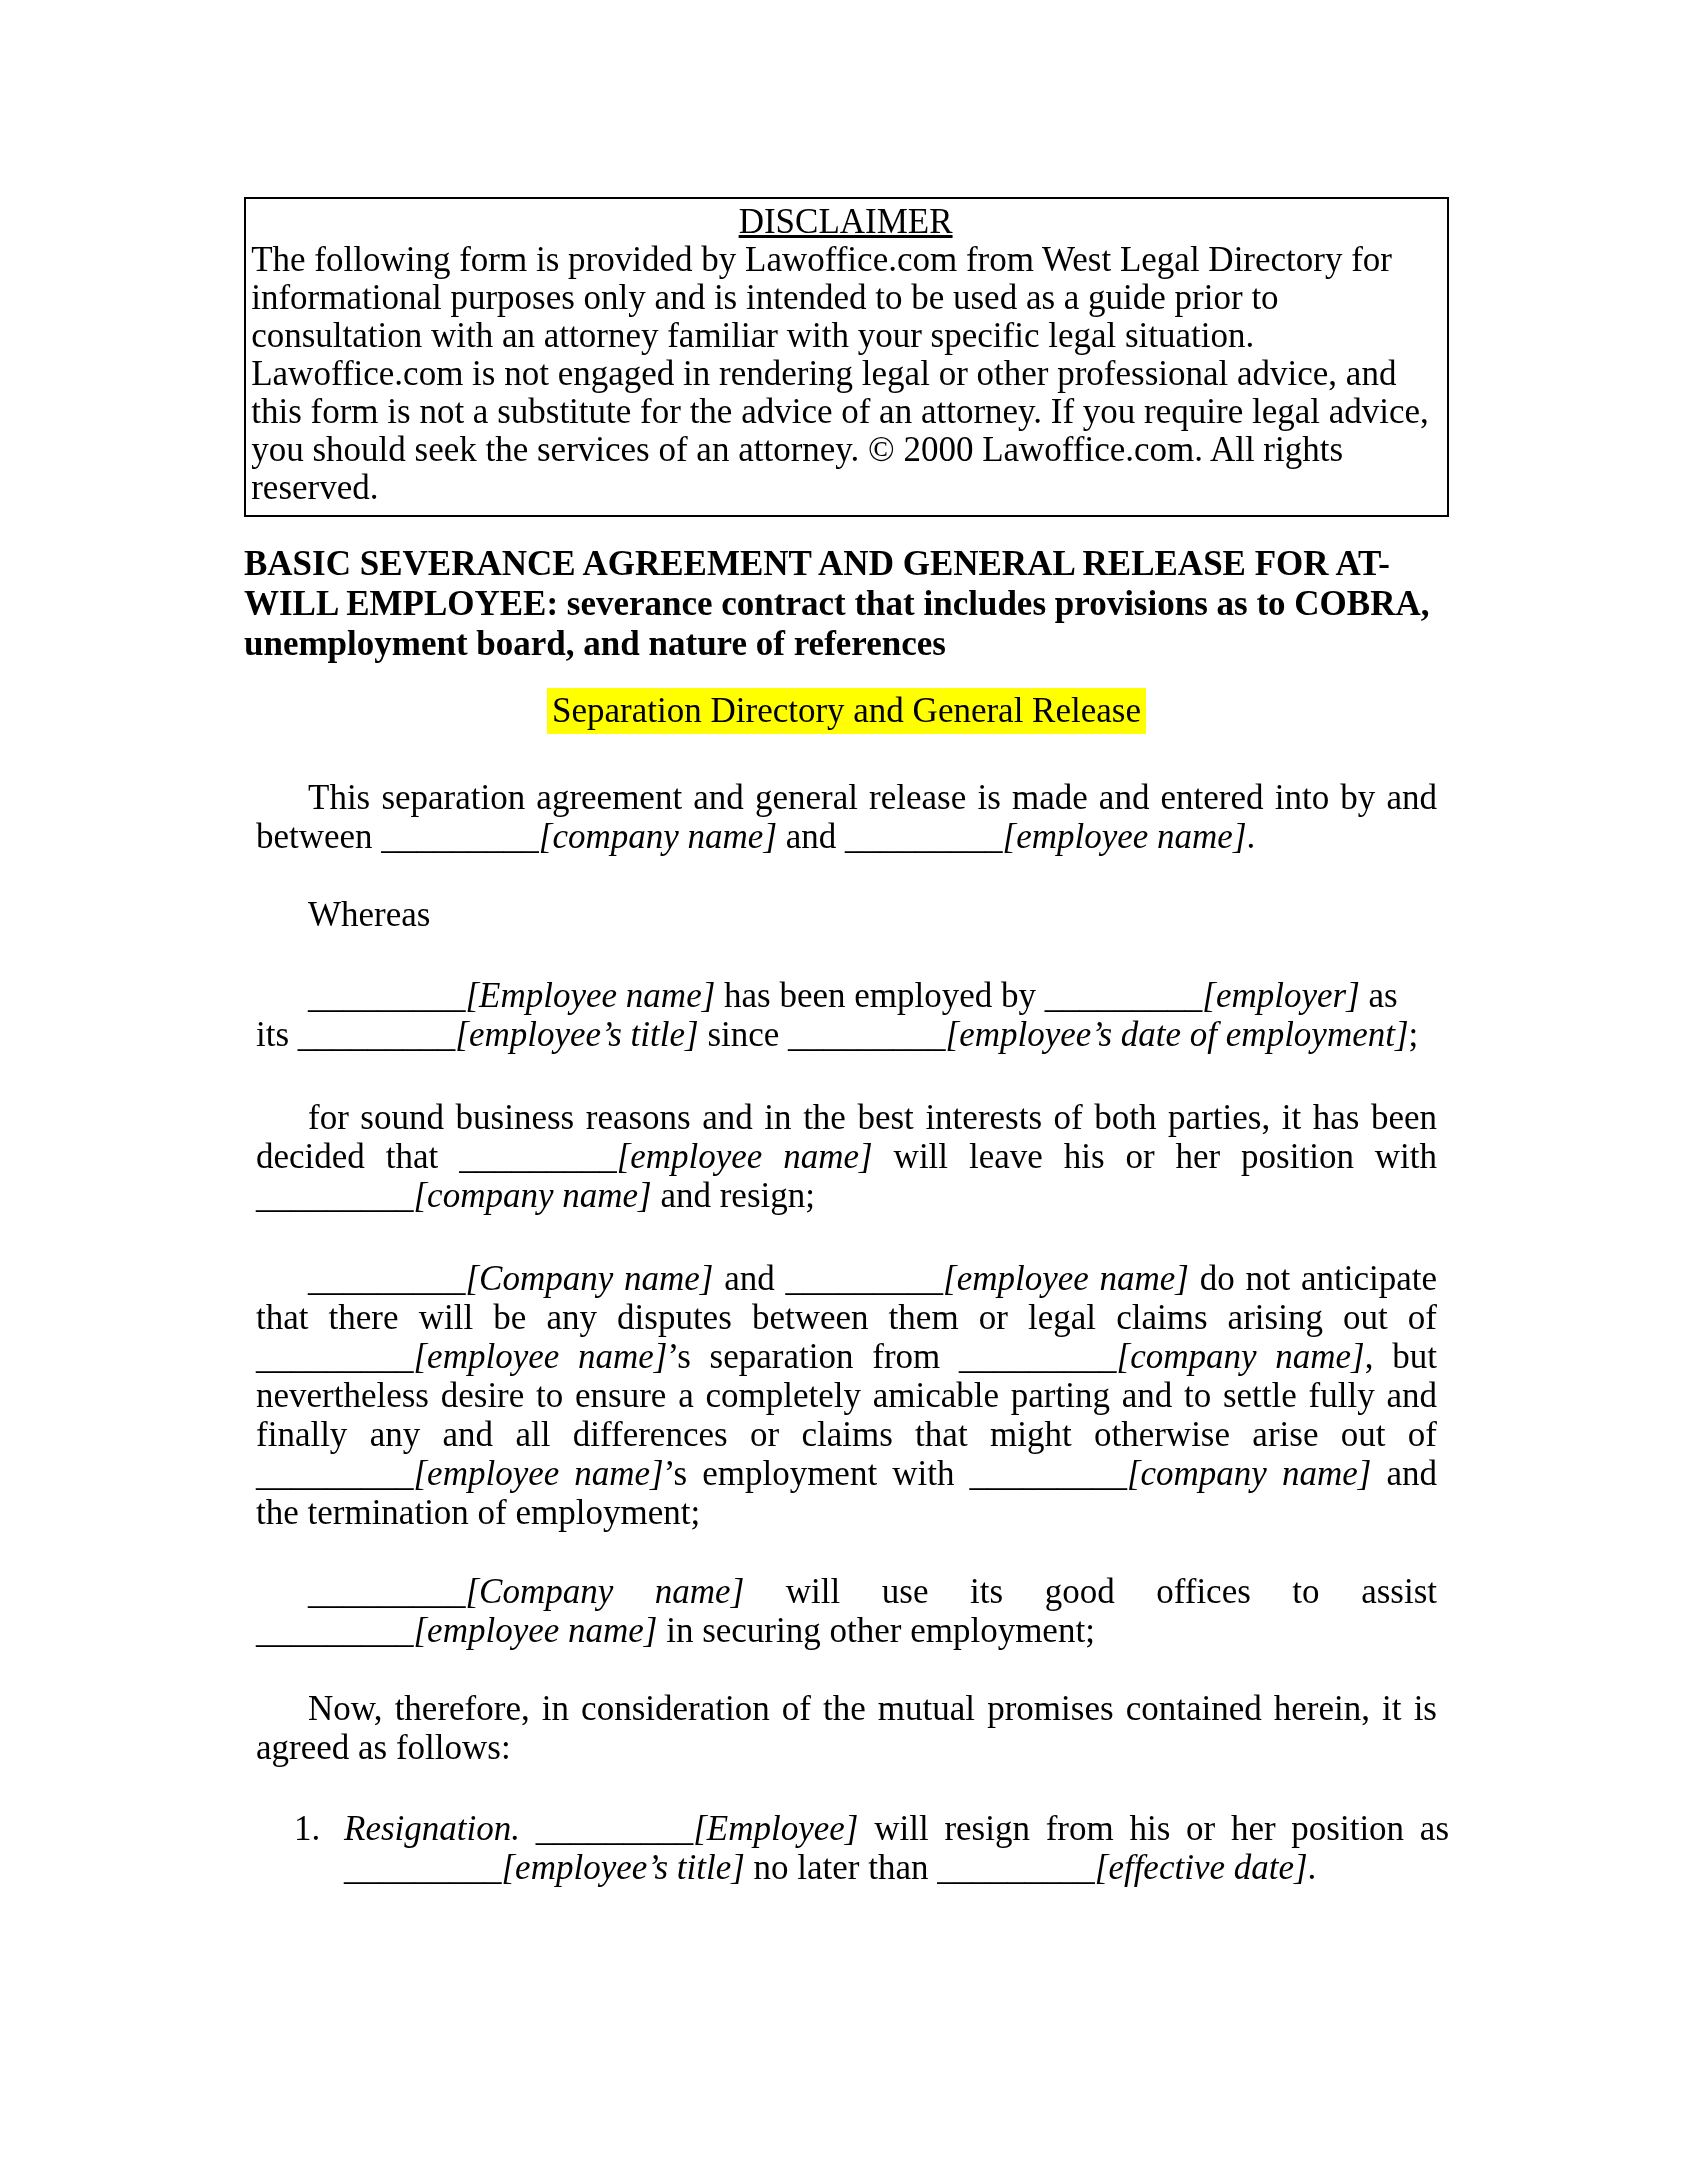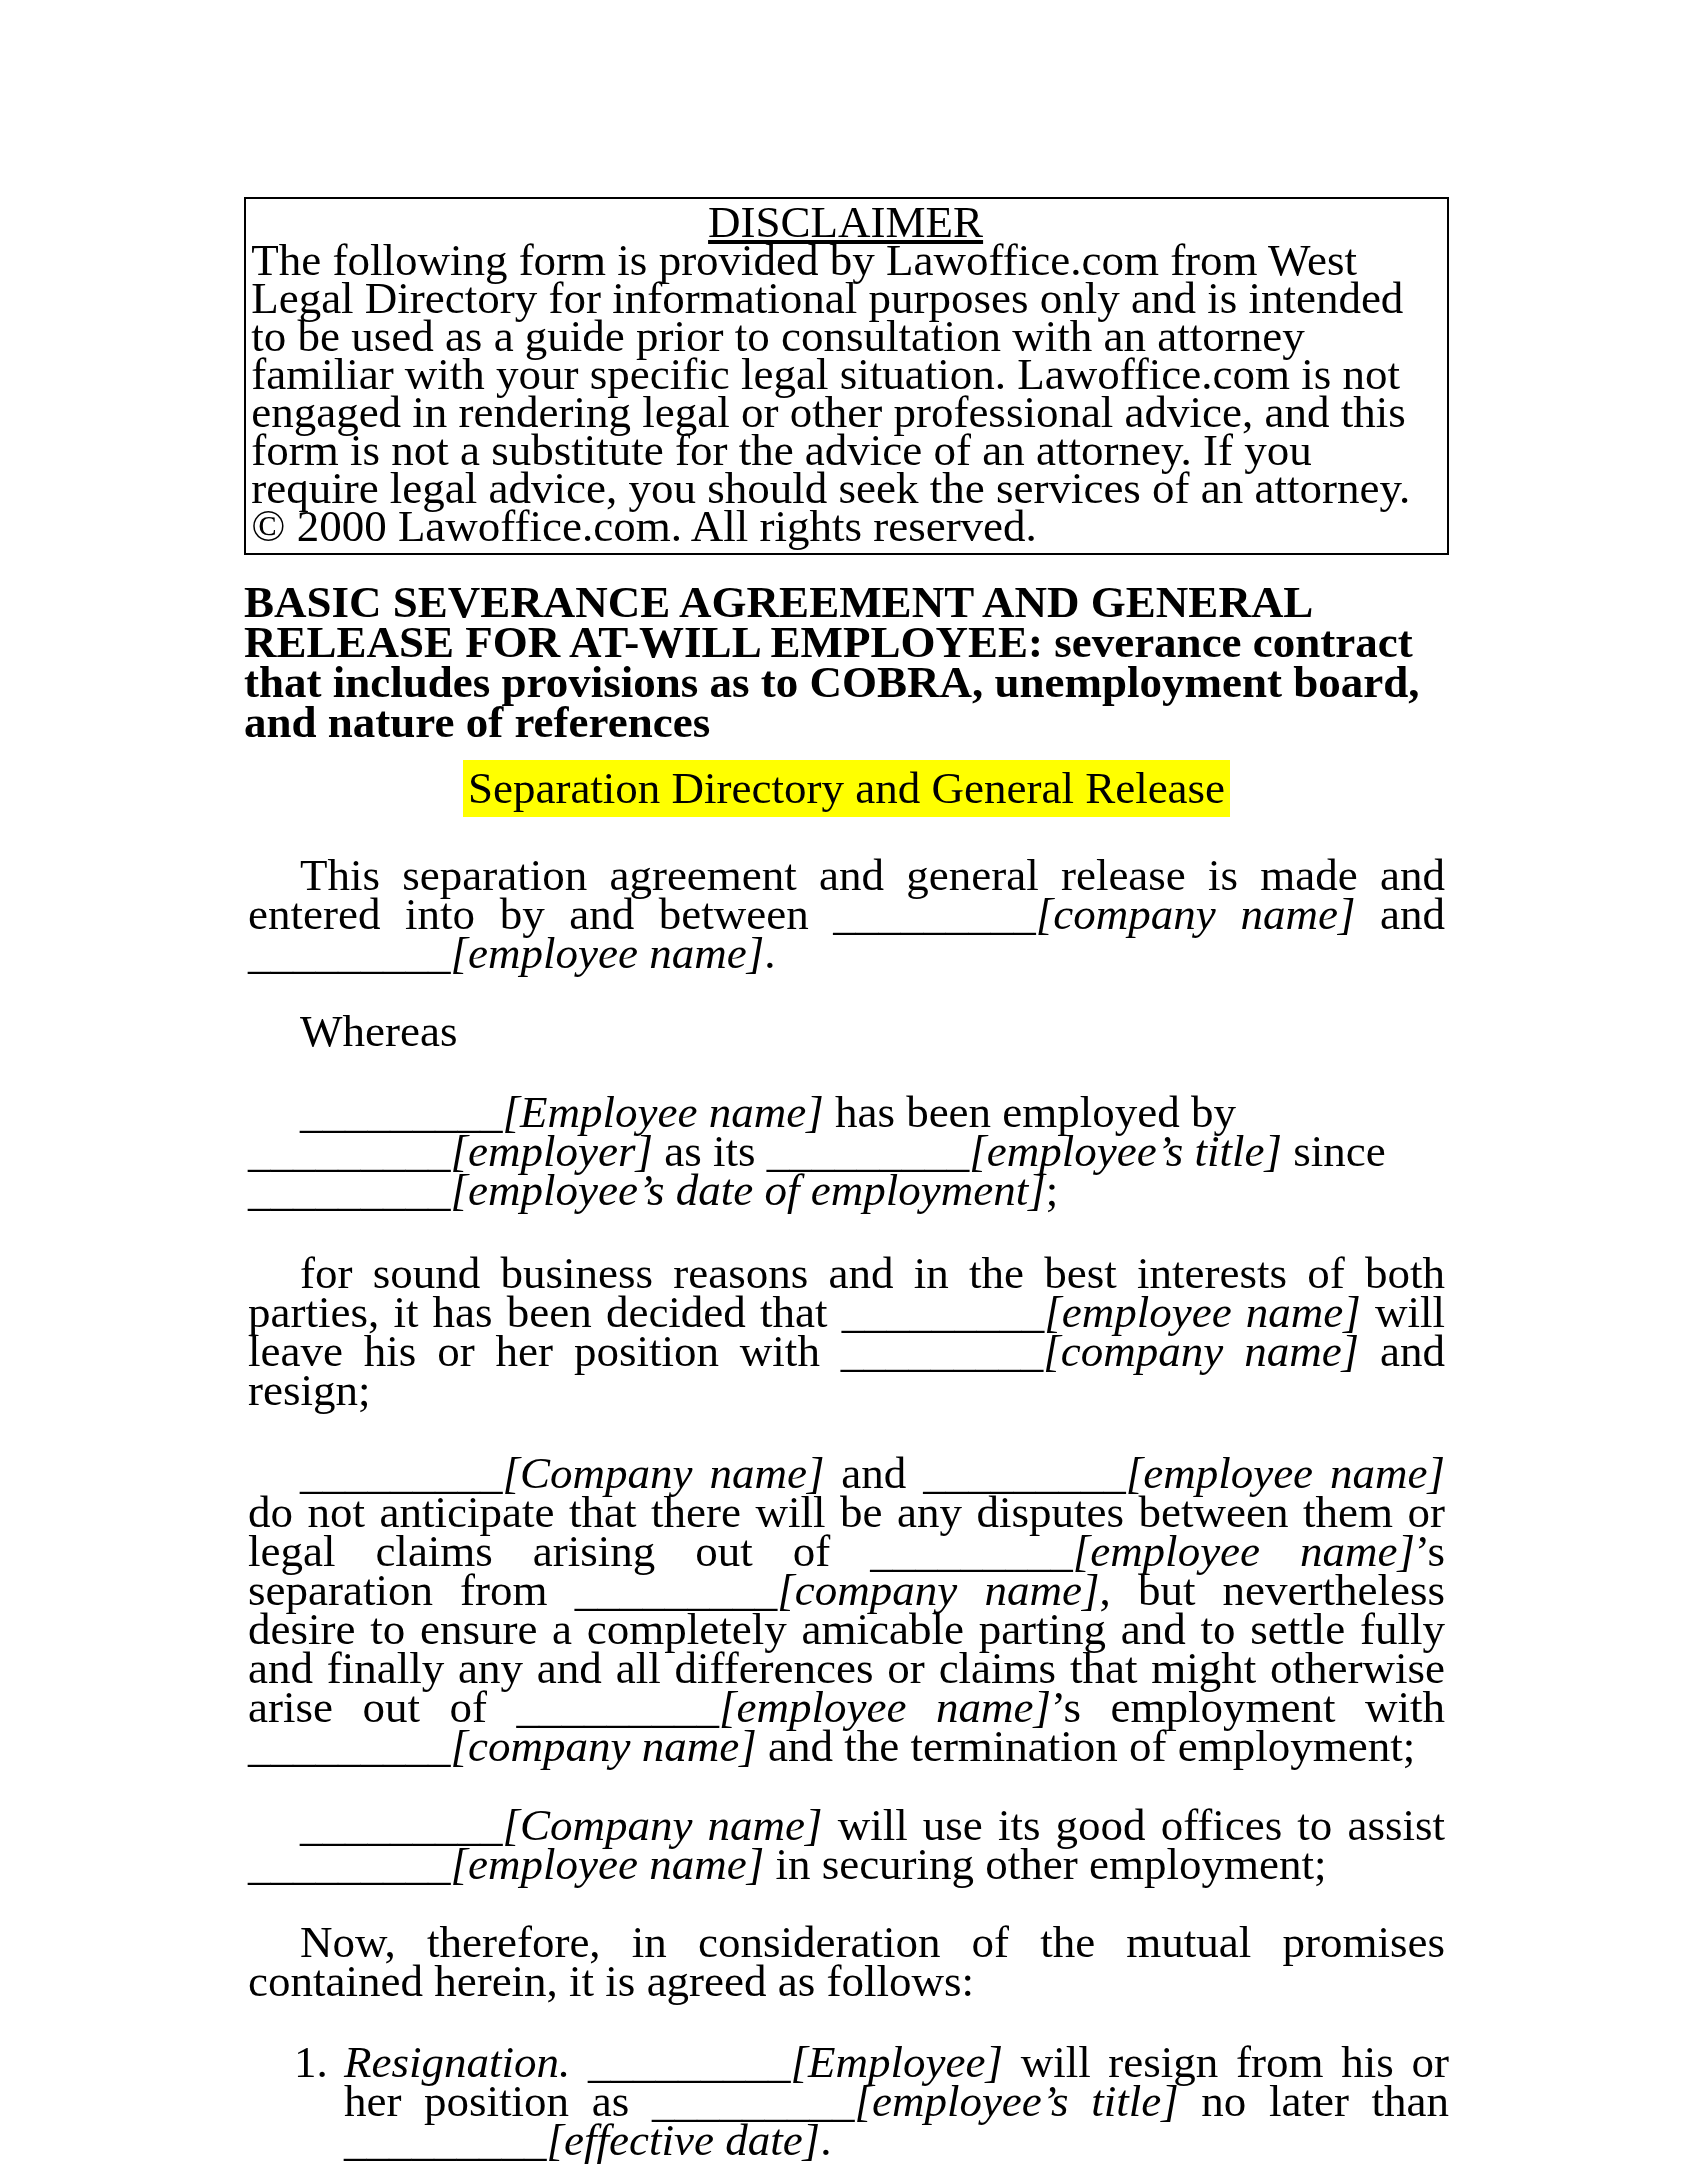--- a/index.html
+++ b/index.html
@@ -2,40 +2,40 @@
 <html style="font-size:14px"><head>
 <meta charset="utf-8">
 <style>
   html, body { margin: 0; padding: 0; background: #ffffff; }
   body { width: 1687px; height: 2184px; position: relative; }
   .page {
     box-sizing: border-box;
     width: 1687px; height: 2184px;
     padding: 197px 238px 0 244px;
     font-family: "Liberation Serif", "DejaVu Serif", serif;
-    font-size: 45px;
+    font-size: 35px;
     line-height: 39px;
     color: #000000;
     background: #ffffff;
   }
   .disclaimer-box {
     border: 2.6px solid #000000;
     padding: 3.5px 7px 8.7px 5.2px;
     line-height: 38px;
   }
   .disclaimer-title { text-align: center; }
   .disclaimer-title .u { text-decoration: underline; }
   .doc-title {
     margin-top: 27px;
     font-weight: bold;
     line-height: 40px;
   }
   .subtitle-line { margin-top: 26px; text-align: center; }
   .highlight { padding: 2.6px 5.2px 4.4px 5.2px; }
-  .para { margin: 4px; }
+  .para { margin: 12px; }
   .indent { text-indent: 52px; }
   .justify { text-align: justify; }
   .seg-i { font-style: italic; }
   .list-item {
     position: relative;
     margin-left: 100px;
     text-align: justify;
   }
   .list-marker { position: absolute; left: -50px; top: 0; }
   .mt34 { margin-top: 30px; }

